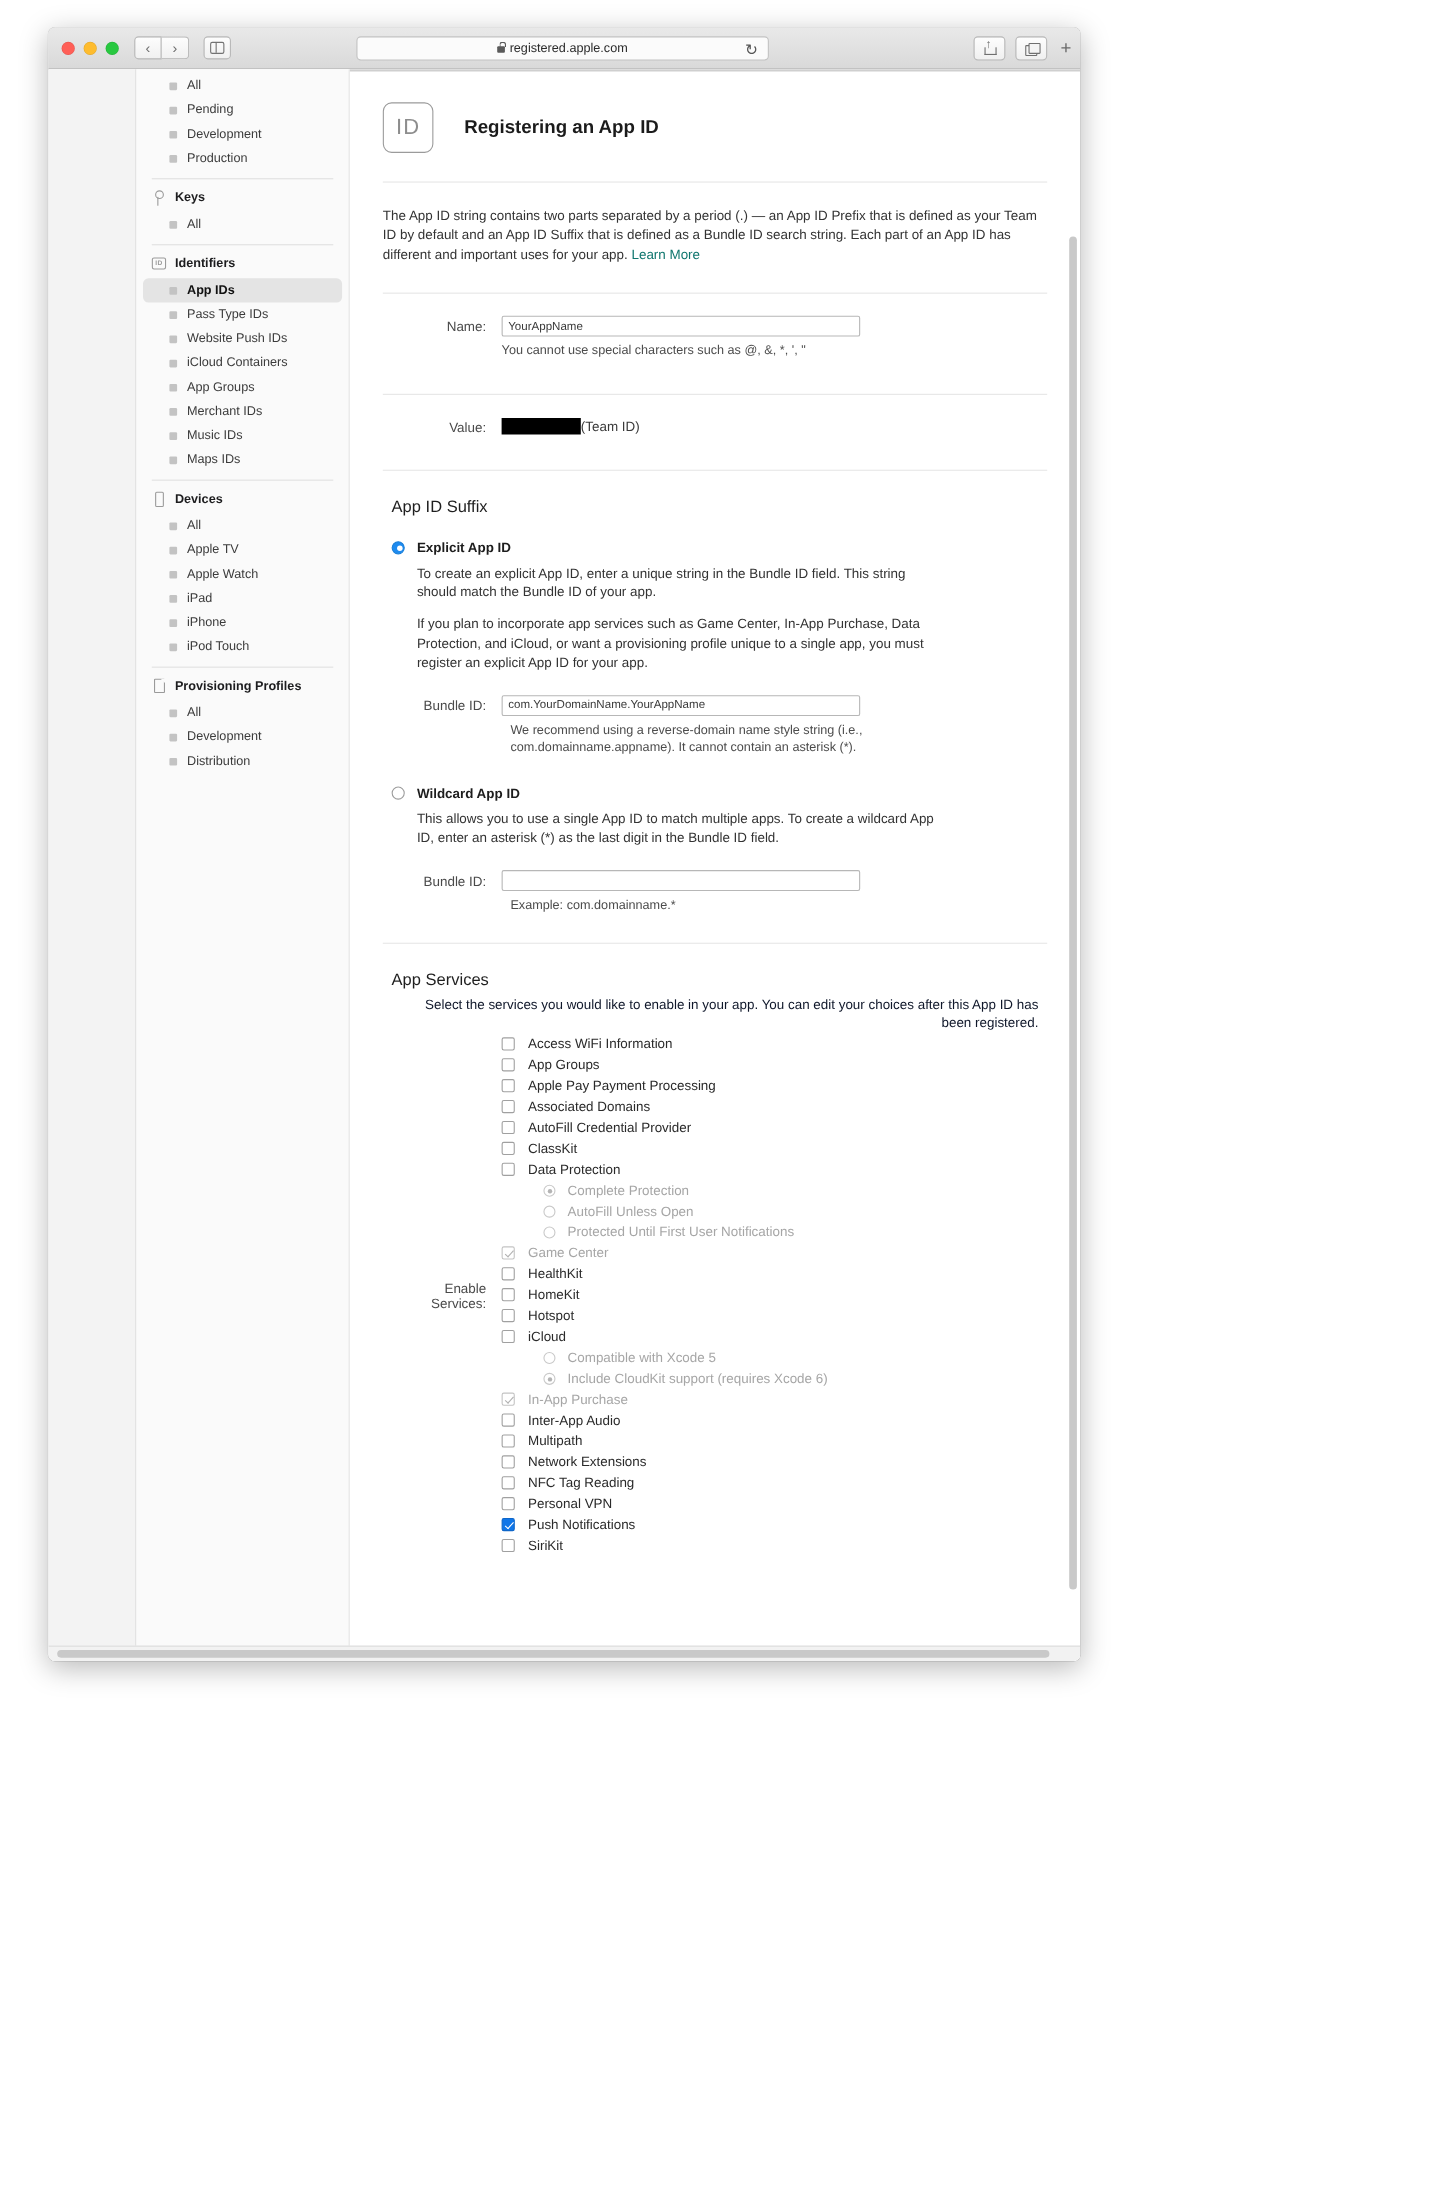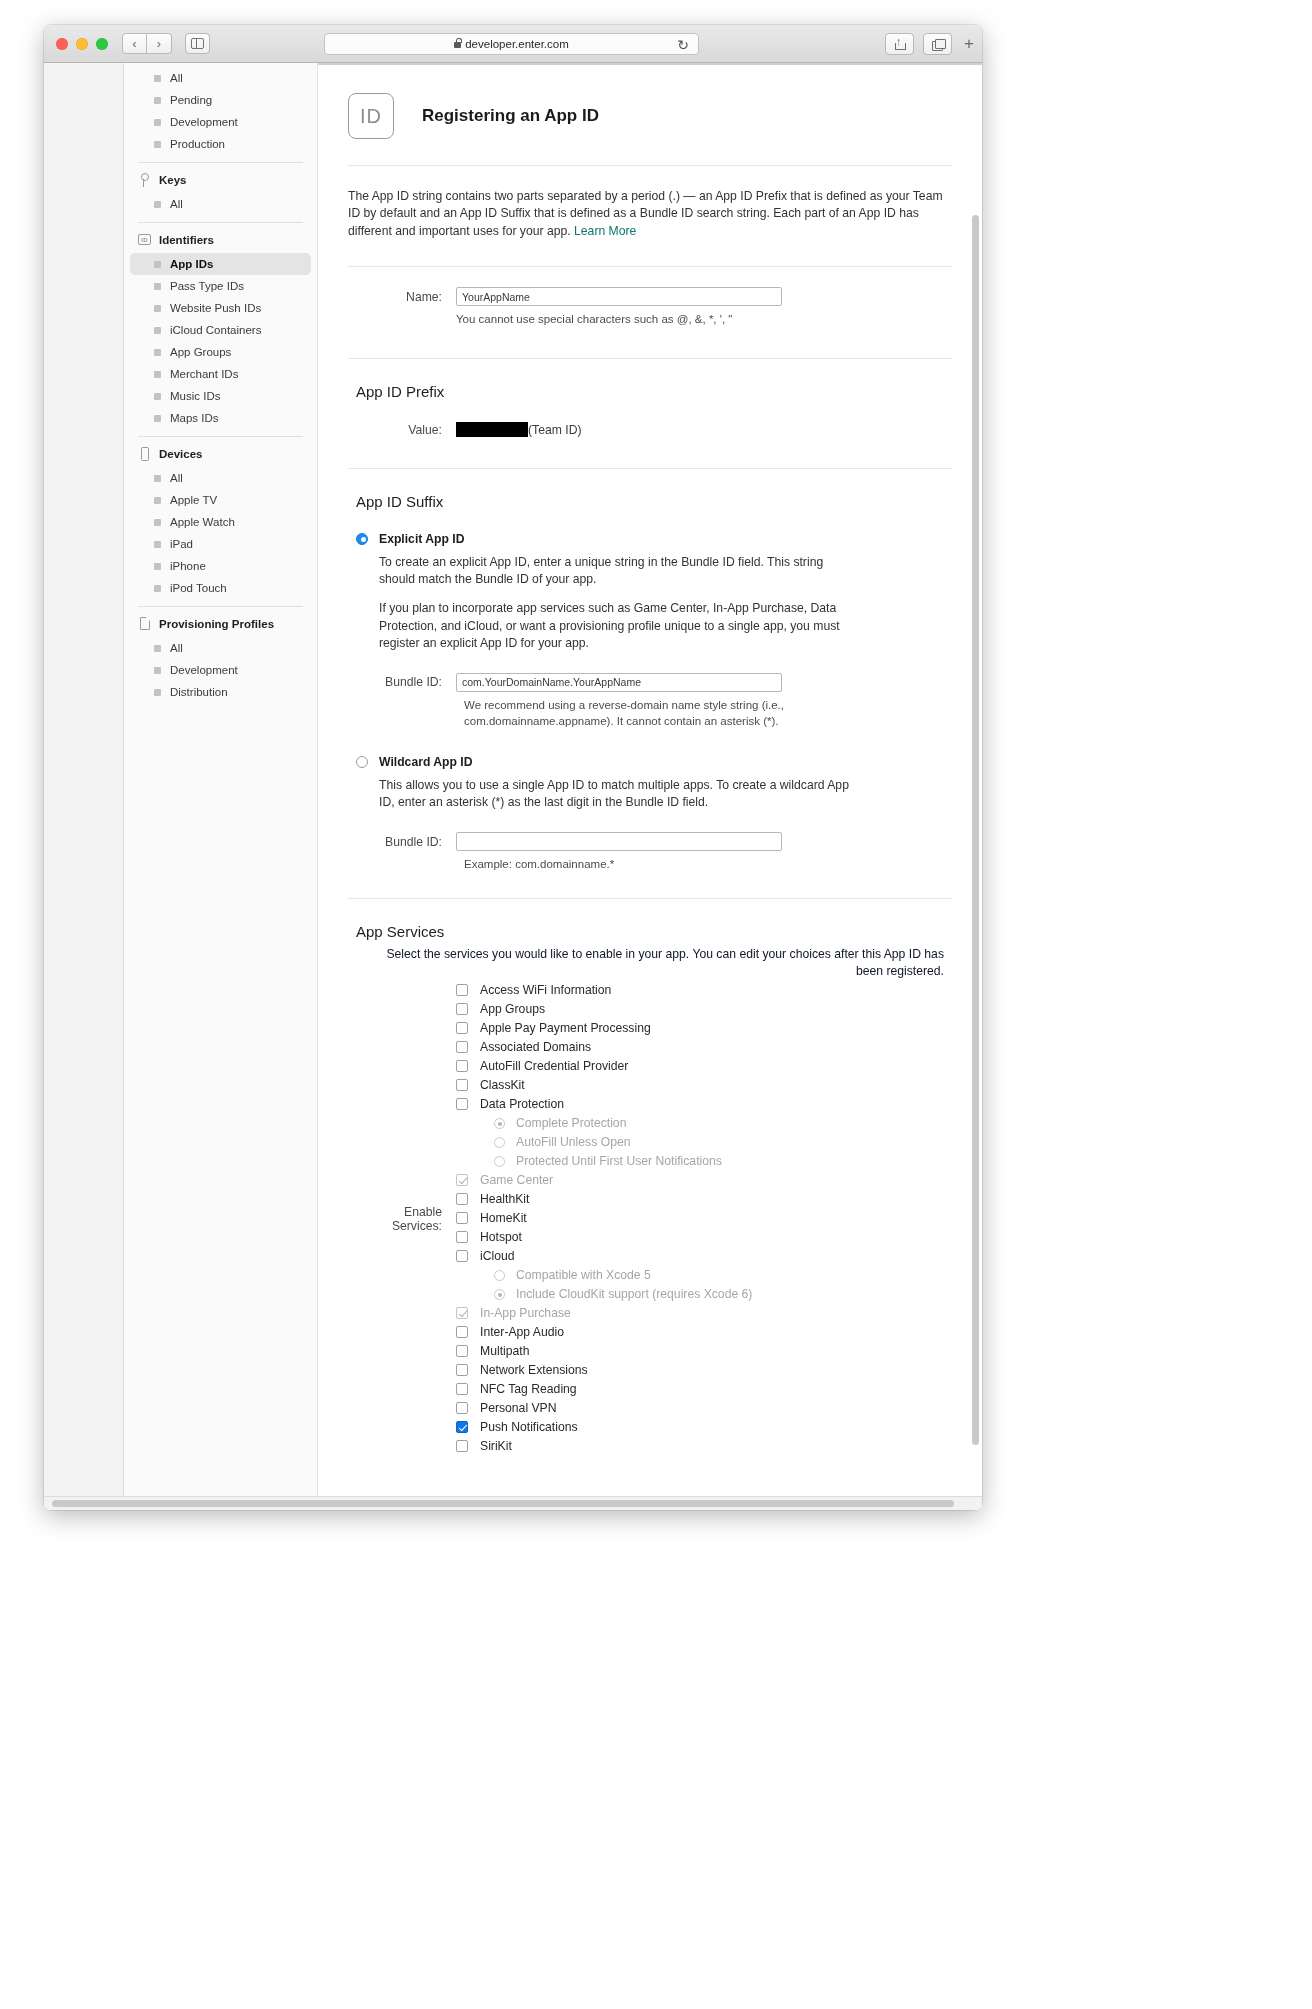--- a/index.html
+++ b/index.html
@@ -328,21 +328,21 @@
         <div class="tbtn">
             <span>›</span>
           </div>
       </div>
       <div class="tbtn solo">
         <span class="sb-icon"></span>
       </div>
 
       <div class="urlbar">
         <span class="lock"></span>
-        <span>developer.enter.com</span>
+        <span>registered.apple.com</span>
         <span class="reload">↻</span>
       </div>
 
       <div class="right-btns">
         <div class="rbtn">
             <span class="share-ico"></span>
           </div>
         <div class="rbtn">
             <span class="tabs-ico"></span>
           </div>
@@ -514,21 +514,20 @@
             <div class="field-body">
               <input class="tfield" type="text" value="YourAppName" style="">
               <div class="hint">You cannot use special characters such as @, &amp;, *, ', "</div>
             </div>
           </div>
         </div>
 
         <div class="hr" style="margin-top:30px;"></div>
 
         <div class="section">
-          <div class="sec-title">App ID Prefix</div>
           <div class="field-row">
             <div class="field-label">Value:</div>
             <div class="field-body">
               <span class="redacted"></span><span class="teamid">(Team ID)</span>
             </div>
           </div>
         </div>
 
         <div class="hr" style="margin-top:30px;"></div>
 

